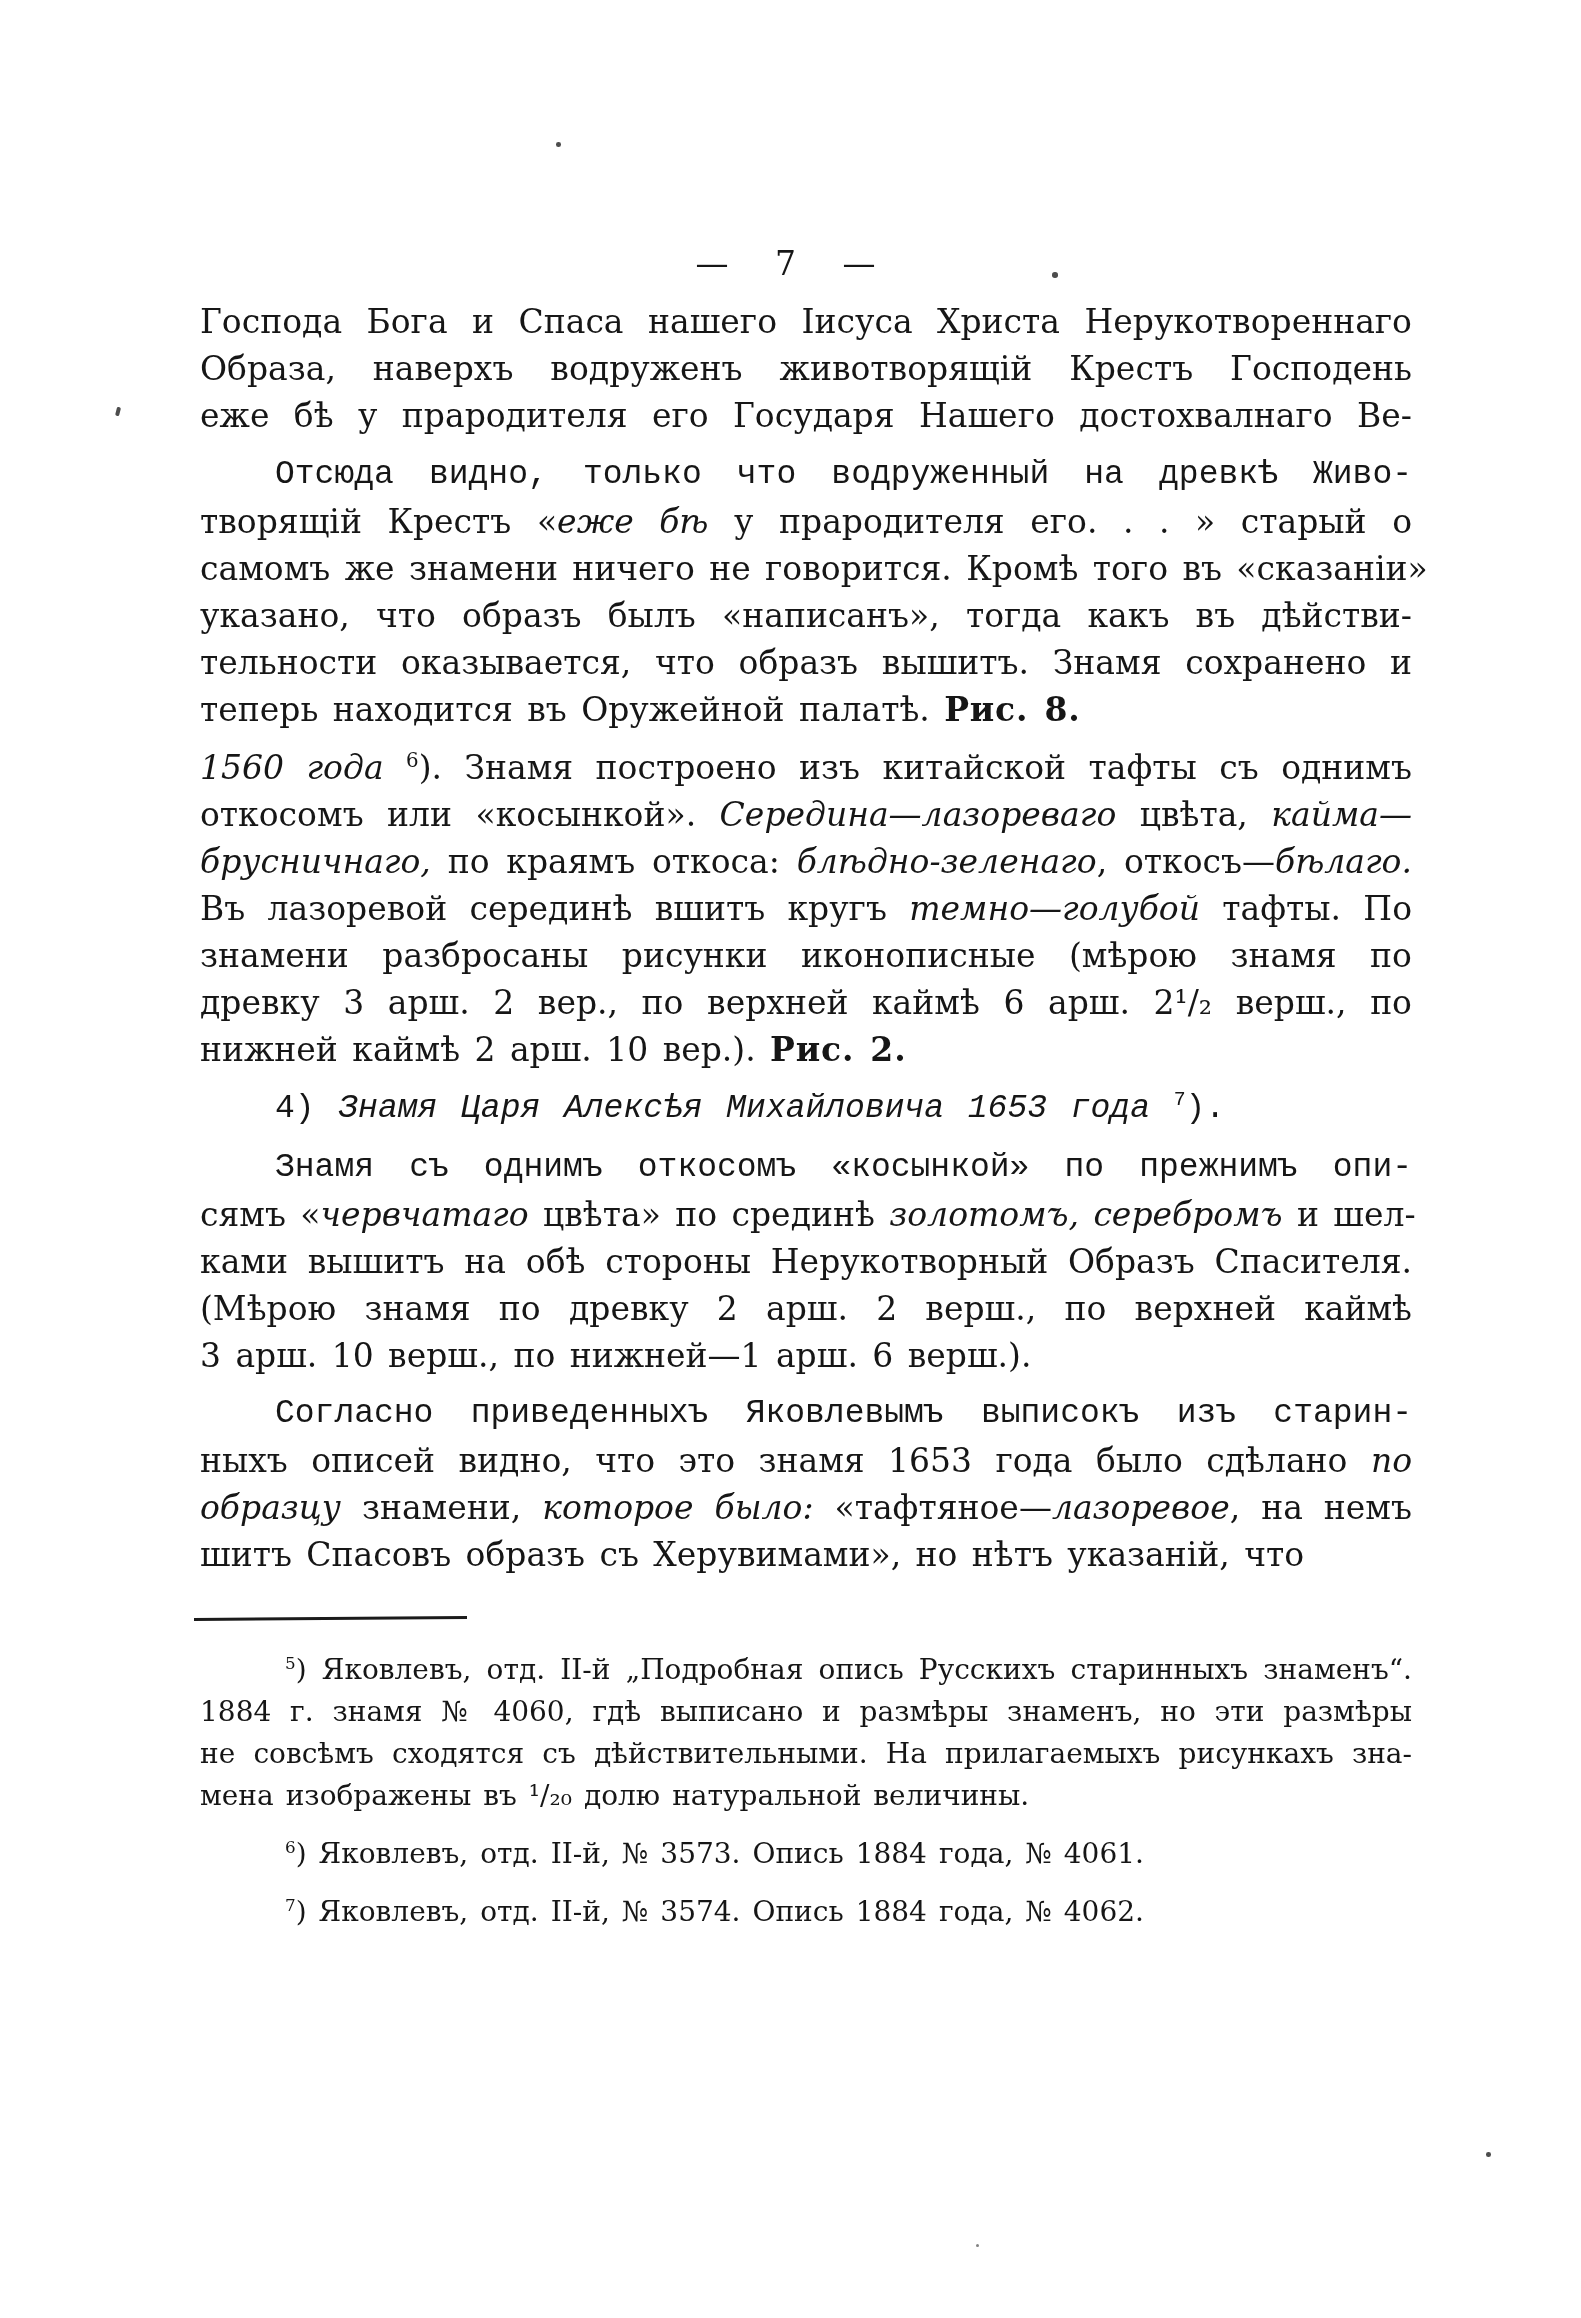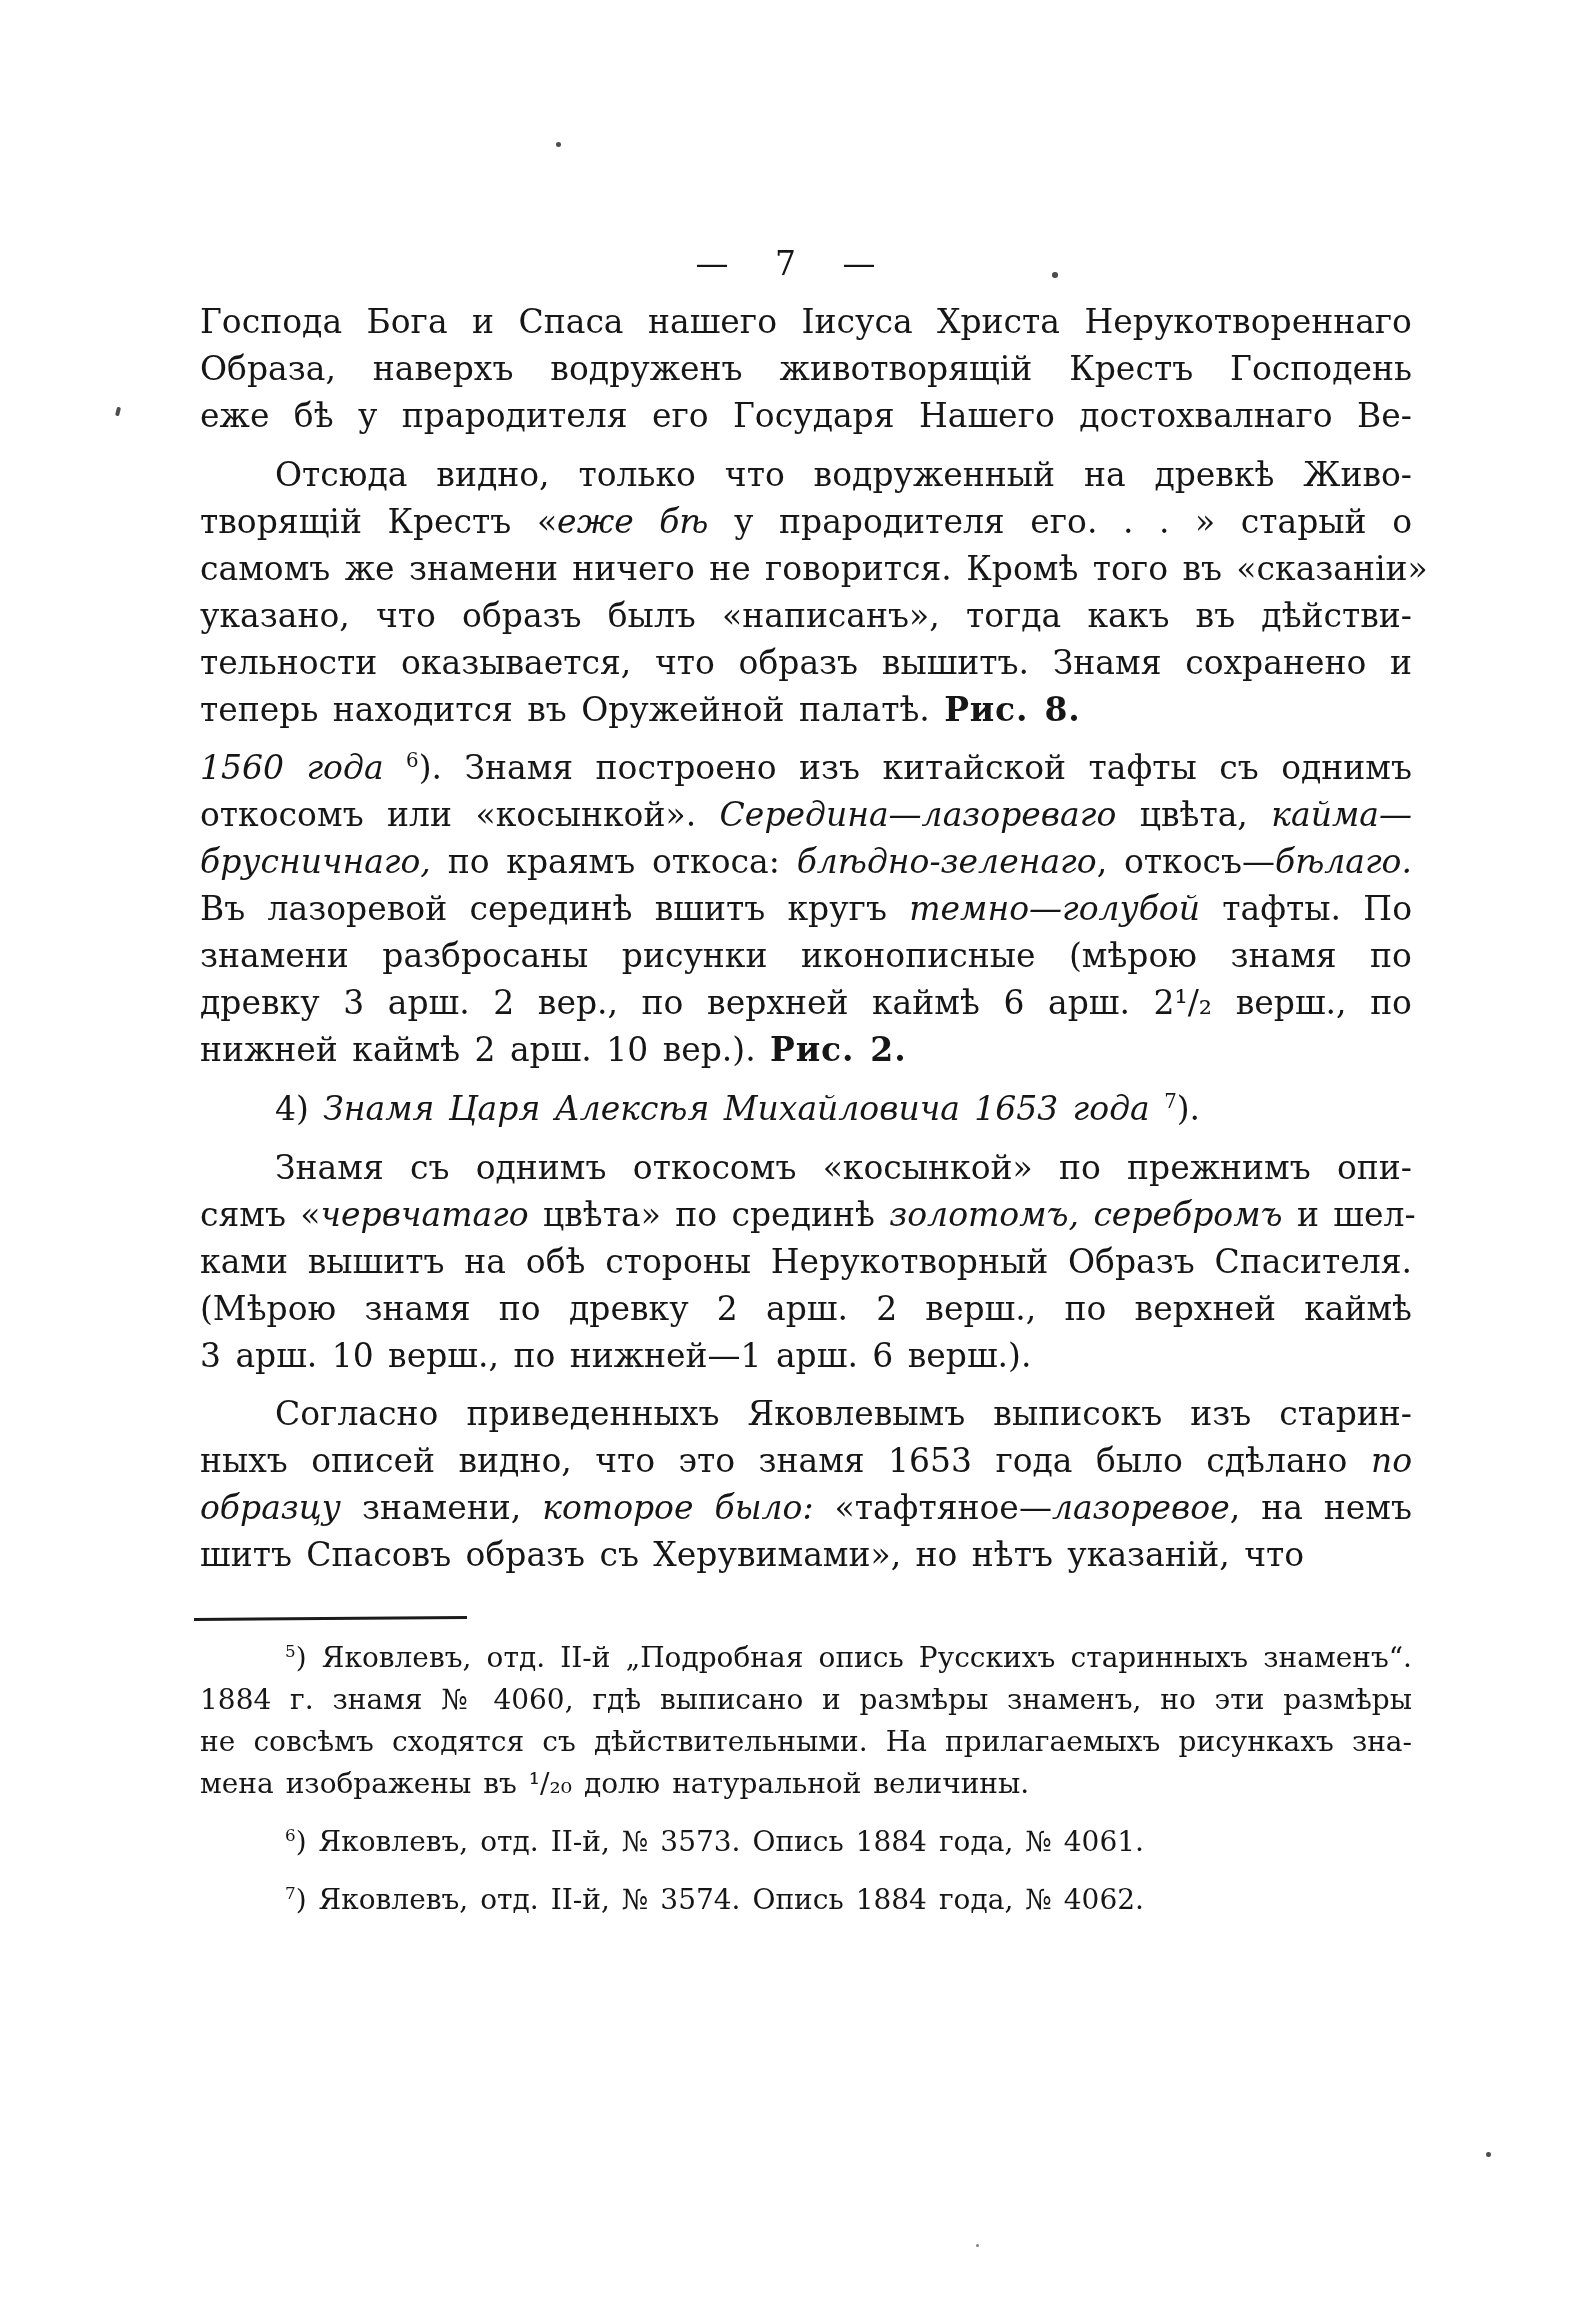--- a/index.html
+++ b/index.html
@@ -38,39 +38,39 @@
   .para + .para { margin-top: 11.7px; }
   .line {
     font-size: 33px;
     line-height: 47px;
     word-spacing: 3.9px;
     white-space: nowrap;
     text-align: justify;
     text-align-last: justify;
   }
   .line.last { text-align-last: left; }
-  .para .line.indent { text-indent: 75px; }
+  .para .line.indent { text-indent: 75px; font-family: Liberation Mono, monospace; }
   .it { font-style: italic; }
   .bd { font-weight: 700; letter-spacing: 0.8px; }
   sup.fnref {
     font-size: 60%;
     line-height: 0;
     vertical-align: super;
   }
   
   .fn-rule {
     margin-top: 39px;
     margin-left: -6.3px;
     width: 273px;
     height: 3.1px;
     background: #1b1b1b;
     transform: rotate(-0.4deg);
   }
   
-  .footnotes { margin-top: 16px; }
+  .footnotes { margin-top: 28px; }
   .fnpara { margin: 0; }
   .fnpara + .fnpara { margin-top: 16.4px; }
   .fnpara .line {
     font-size: 28px;
     line-height: 42px;
     word-spacing: 3.1px;
   }
   .fnpara .line.indent { text-indent: 85px; }
   
   .speck {

